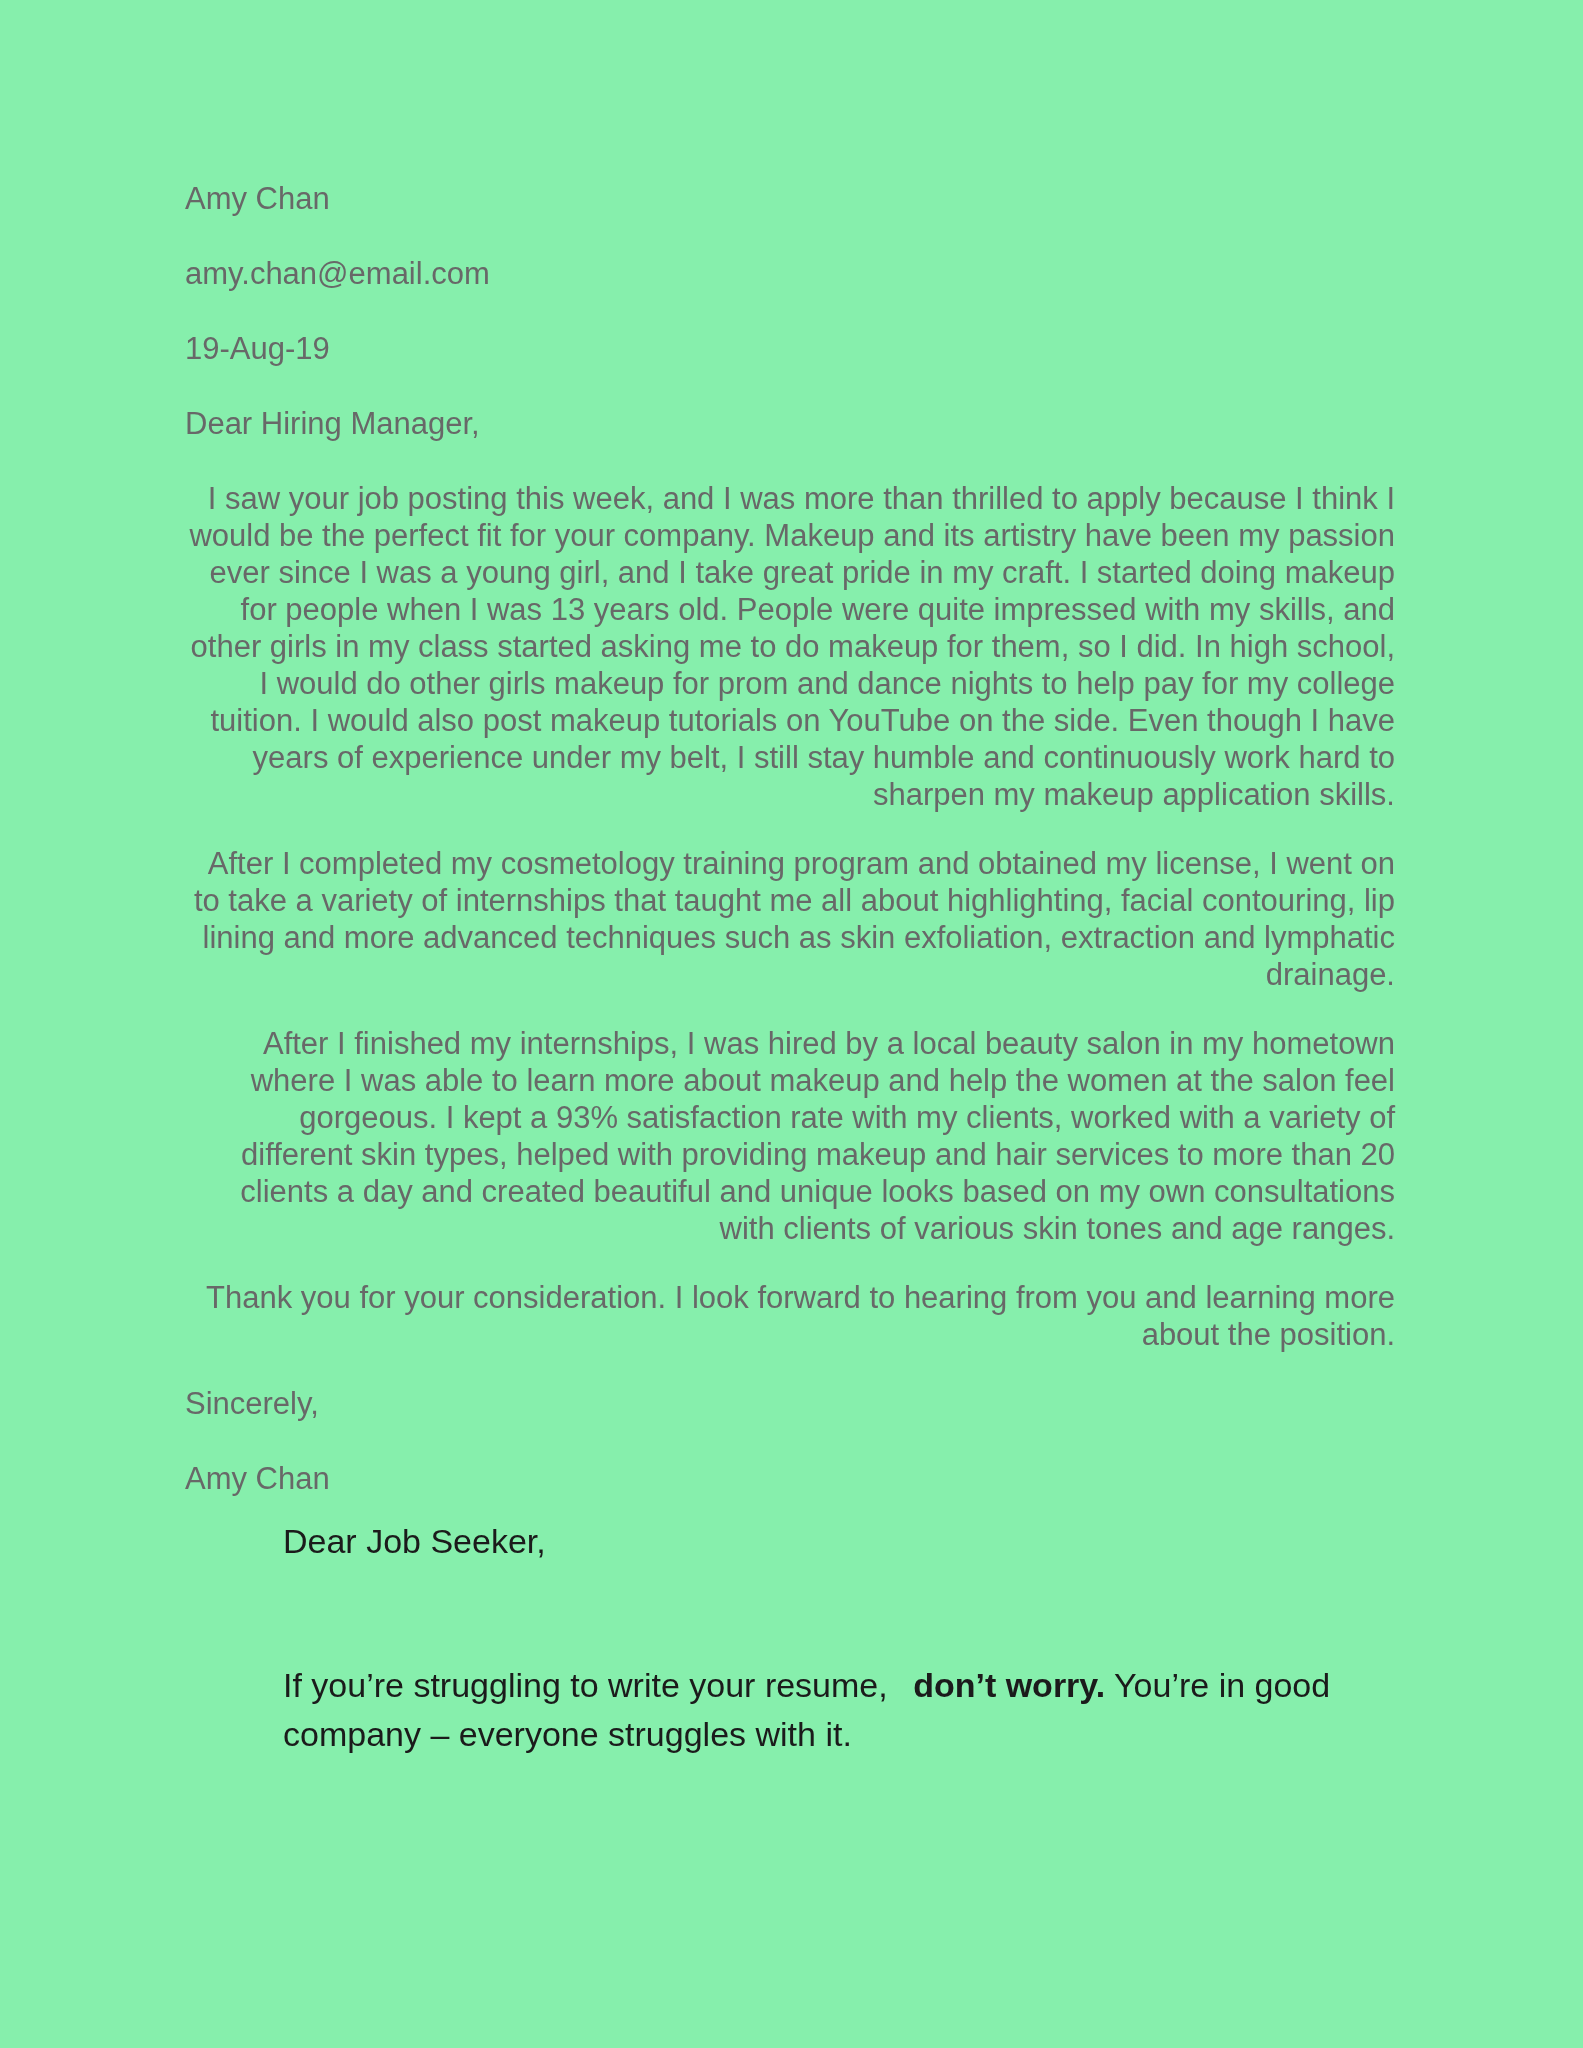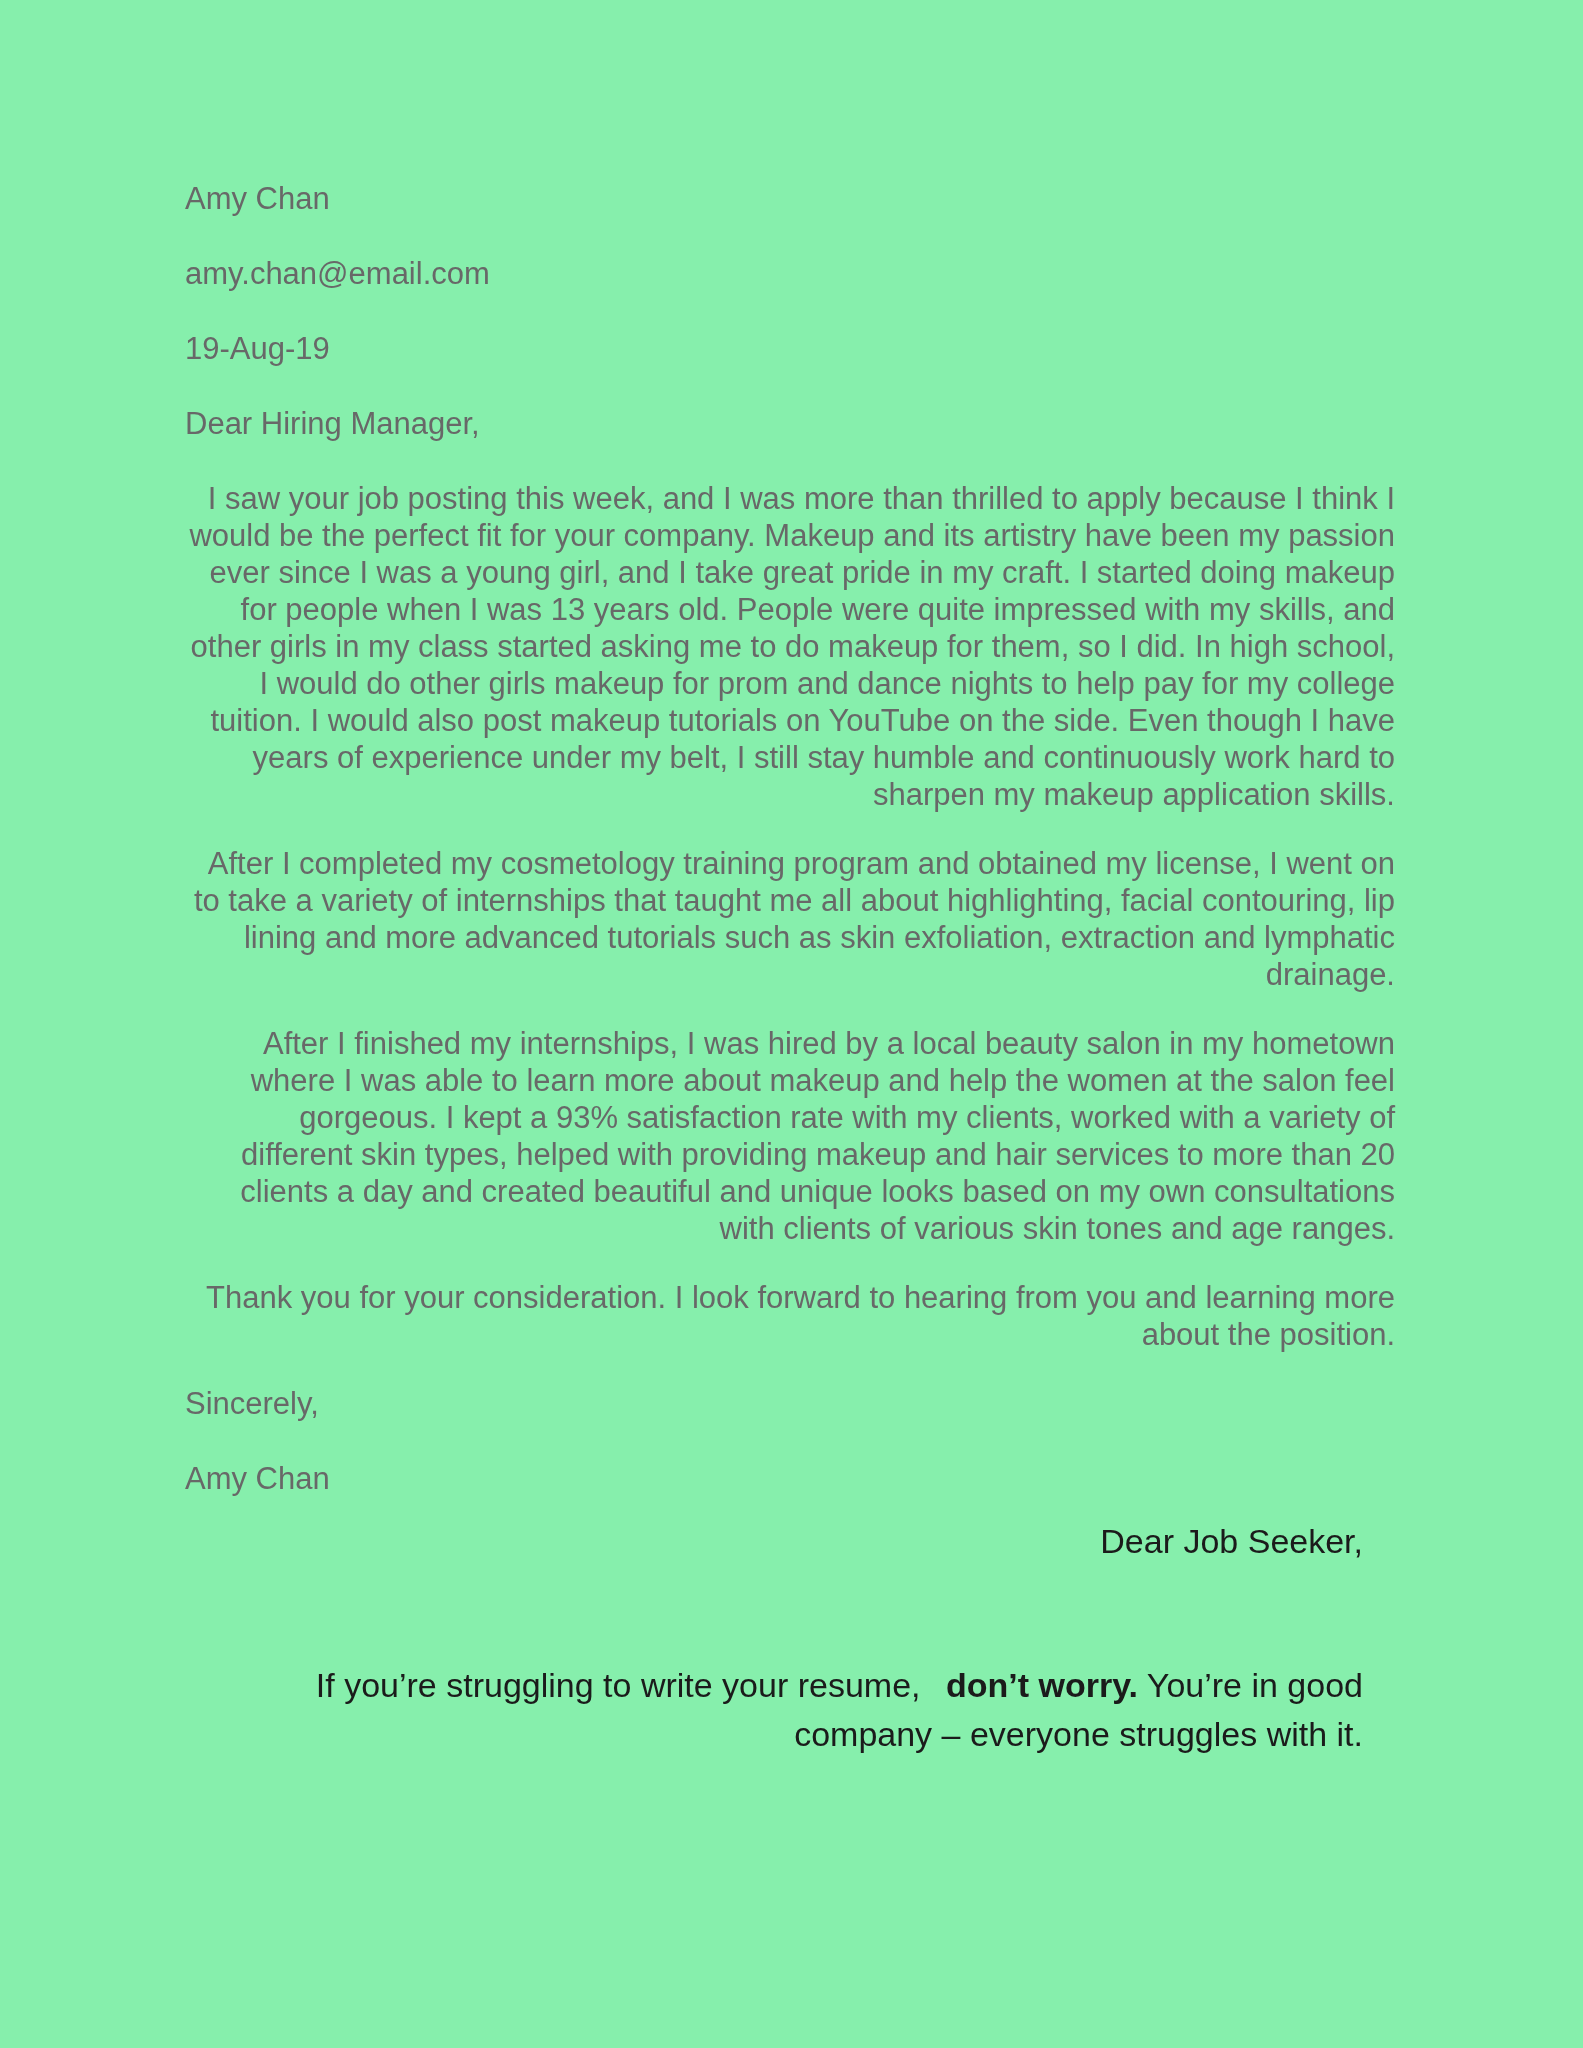--- a/index.html
+++ b/index.html
@@ -38,41 +38,40 @@
   
   .commentary {
     margin-left: 98px;
     width: 1080px;
     font-size: 34px;
     line-height: 49px;
     color: #1b1b1b;
   }
   .commentary p {
     margin: 0;
-    text-align: right;
   }
   .commentary .commentary-salutation {
     margin-bottom: 95px;
   }
   .commentary .bold-run {
     font-weight: bold;
     margin-left: 16px;
   }
 </style>
 </head>
 <body>
 
 <div class="page">
   <div class="letter">
     <p>Amy Chan</p>
     <p>amy.chan@email.com</p>
     <p>19-Aug-19</p>
     <p>Dear Hiring Manager,</p>
     <p class="body-p">I saw your job posting this week, and I was more than thrilled to apply because I think I would be the perfect fit for your company. Makeup and its artistry have been my passion ever since I was a young girl, and I take great pride in my craft. I started doing makeup for people when I was 13 years old. People were quite impressed with my skills, and other girls in my class started asking me to do makeup for them, so I did. In high school, I would do other girls makeup for prom and dance nights to help pay for my college tuition. I would also post makeup tutorials on YouTube on the side. Even though I have years of experience under my belt, I still stay humble and continuously work hard to sharpen my makeup application skills.</p>
-    <p class="body-p">After I completed my cosmetology training program and obtained my license, I went on to take a variety of internships that taught me all about highlighting, facial contouring, lip lining and more advanced tutorials such as skin exfoliation, extraction and lymphatic drainage.</p>
+    <p class="body-p">After I completed my cosmetology training program and obtained my license, I went on to take a variety of internships that taught me all about highlighting, facial contouring, lip lining and more advanced techniques such as skin exfoliation, extraction and lymphatic drainage.</p>
     <p class="body-p">After I finished my internships, I was hired by a local beauty salon in my hometown where I was able to learn more about makeup and help the women at the salon feel gorgeous. I kept a 93% satisfaction rate with my clients, worked with a variety of different skin types, helped with providing makeup and hair services to more than 20 clients a day and created beautiful and unique looks based on my own consultations with clients of various skin tones and age ranges.</p>
     <p class="body-p">Thank you for your consideration. I look forward to hearing from you and learning more about the position.</p>
     <p>Sincerely,</p>
     <p class="signature">Amy Chan</p>
 
     <div class="commentary">
       <p class="commentary-salutation">Dear Job Seeker,</p>
       <p><span>If you’re struggling to write your resume, </span><span class="bold-run">don’t worry.</span><span> You’re in good company – everyone struggles with it.</span></p>
     </div>
   </div>

